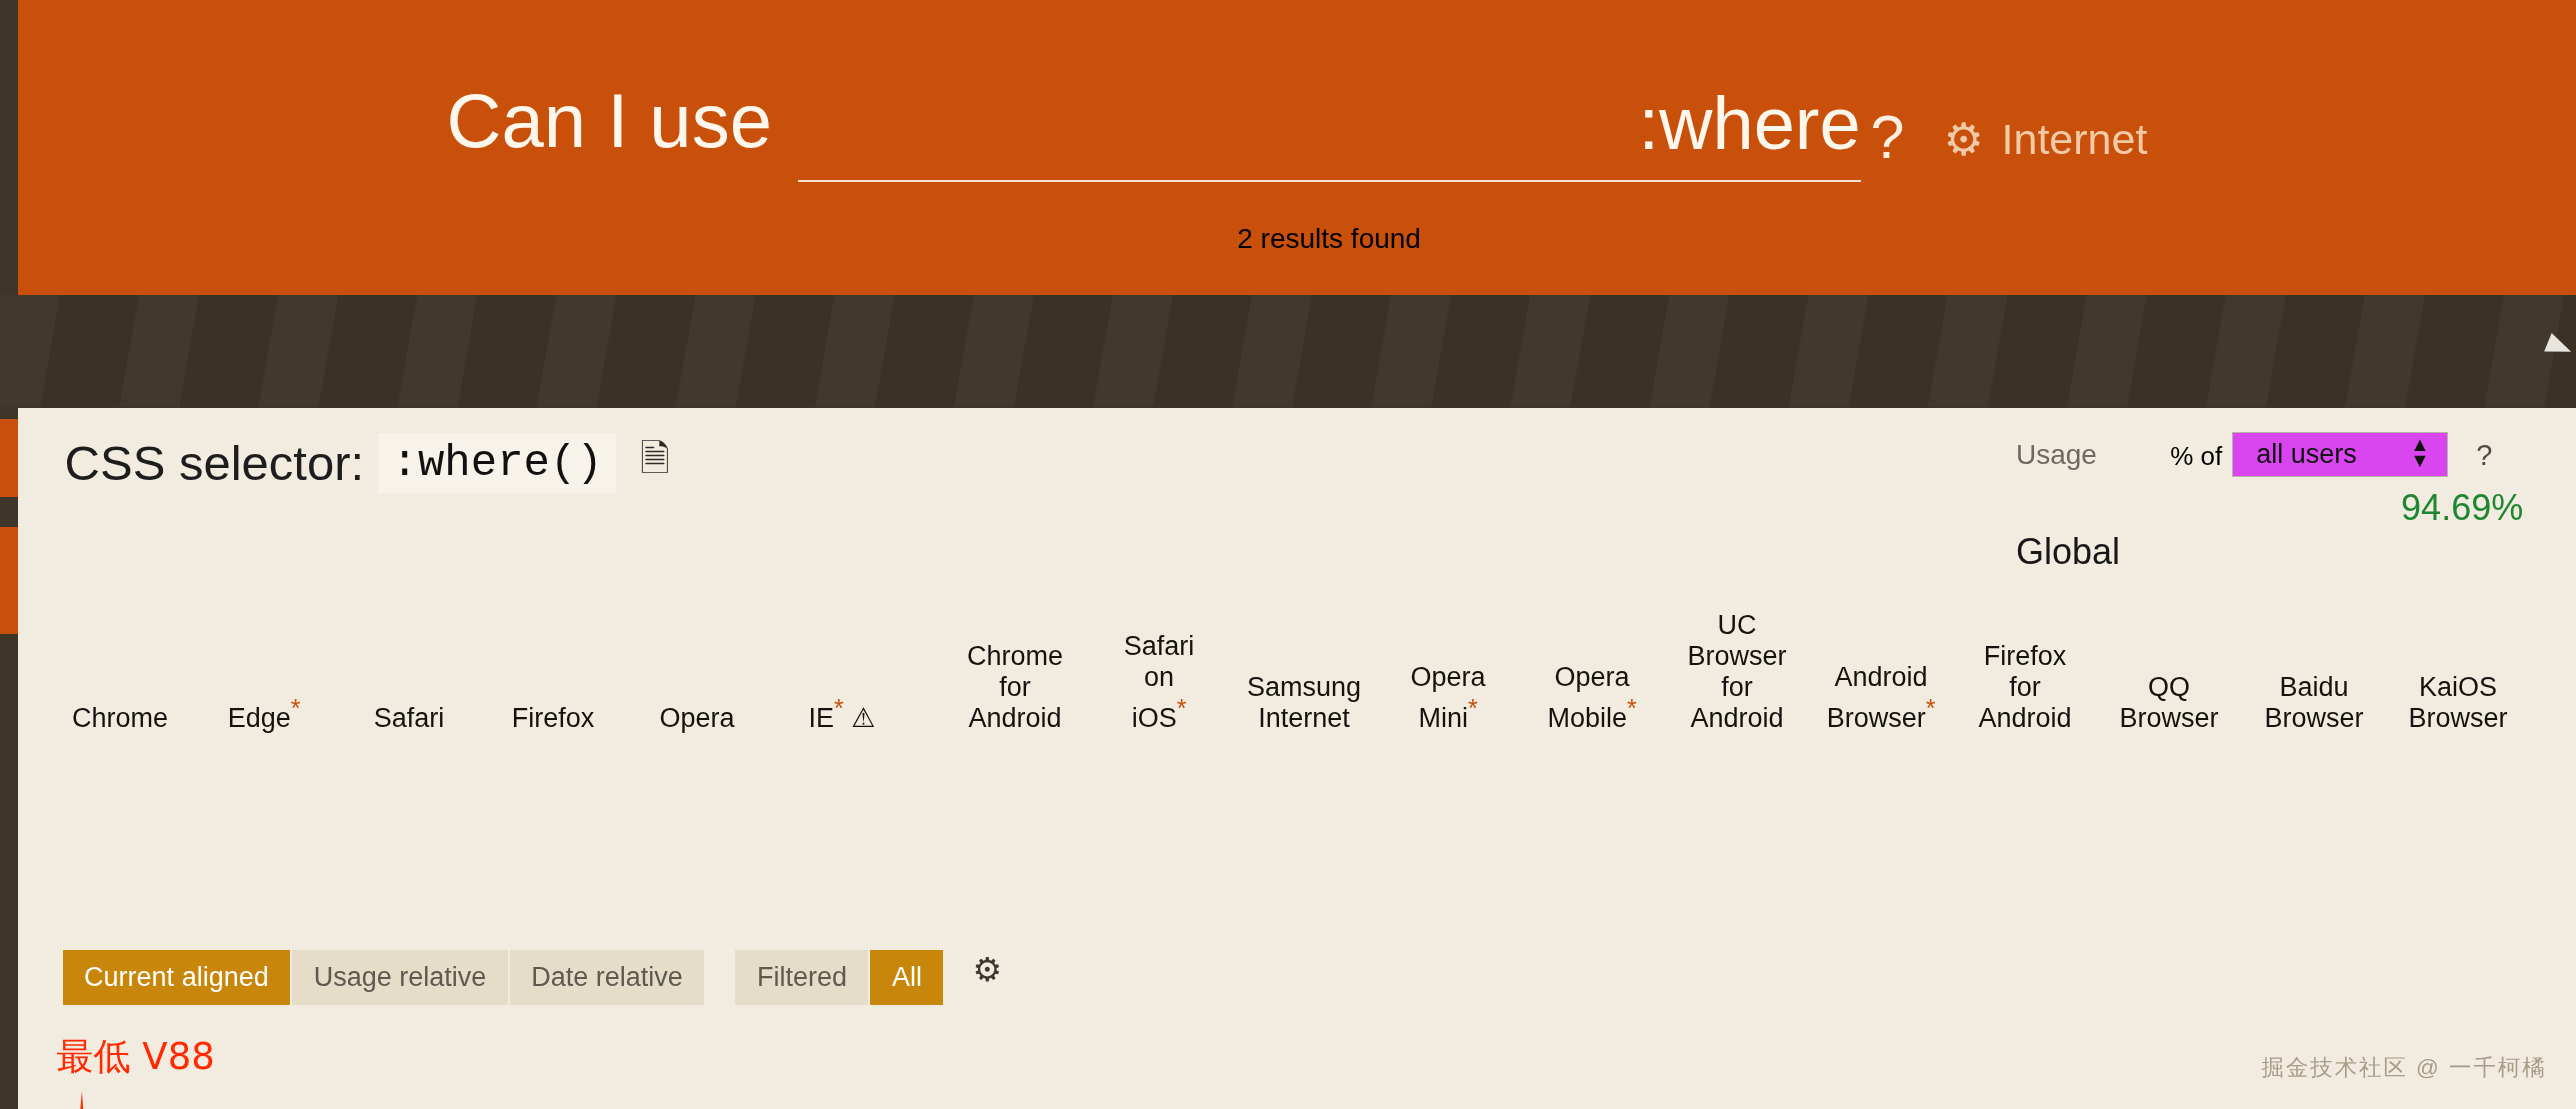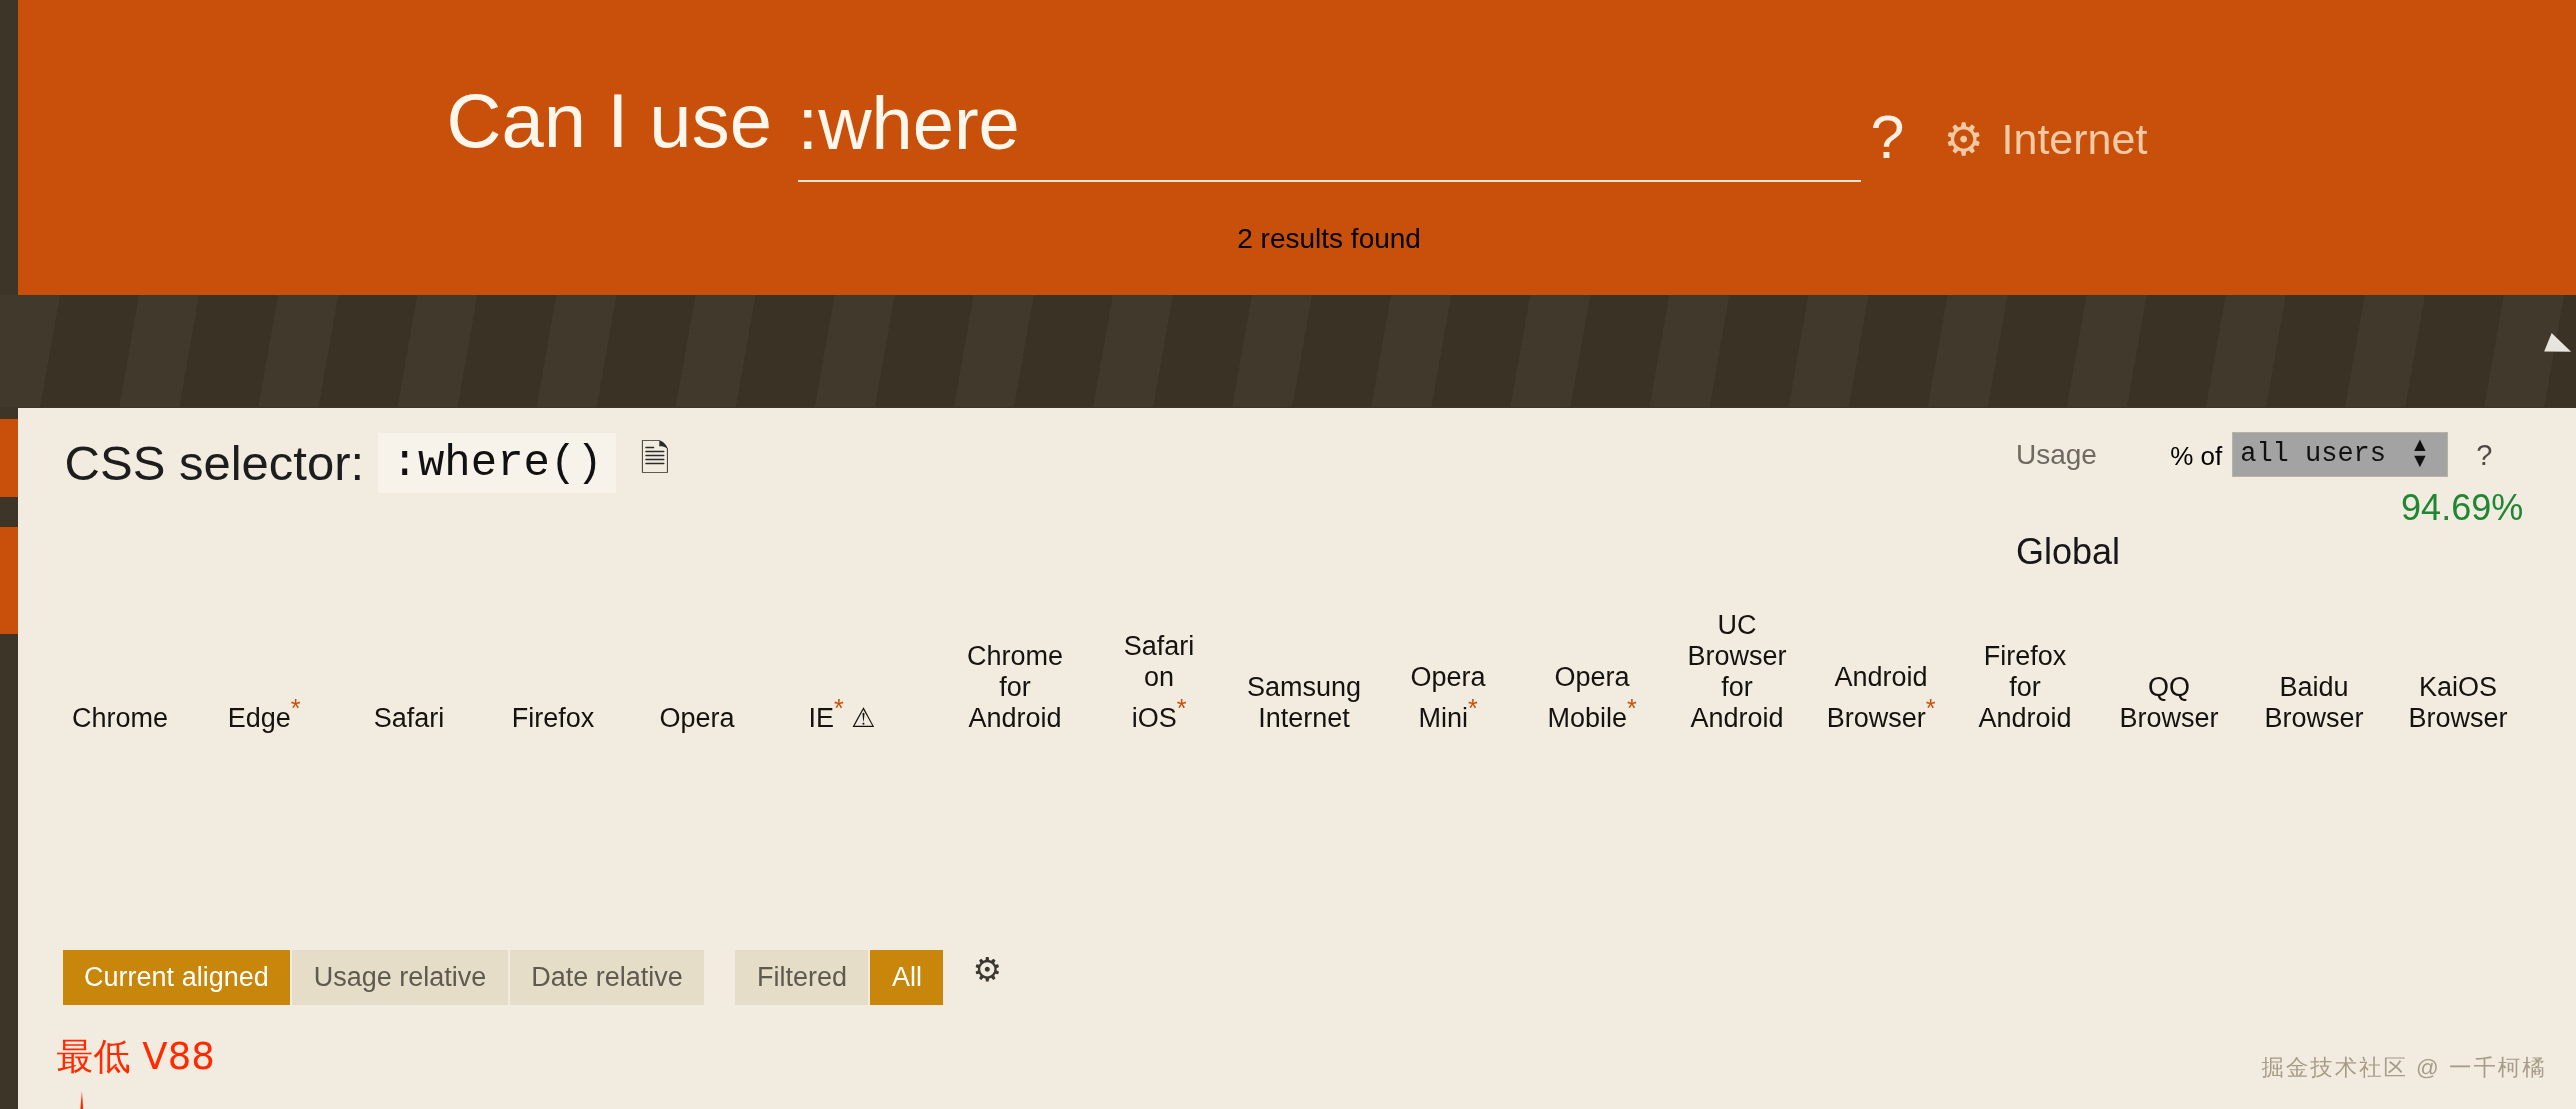--- a/index.html
+++ b/index.html
@@ -27,21 +27,21 @@
     white-space:nowrap;
   }
   #search-wrap {
     position:absolute; left:780px; top:43px; width:1063px; height:107px;
     border-bottom:2.9px solid #f3e4d6;
   }
   #search-input {
     width:100%; border:0; outline:0; background:transparent;
     color:#fff6ec; font-size:74px; font-weight:300;
     font-family:"Liberation Sans", sans-serif;
-    text-align:left; padding:0 0 9.8px 0; line-height:98px;
+    text-align:right; padding:0 0 9.8px 0; line-height:98px;
   }
   #search-input::placeholder { color:#f0cdb0; }
   #results-found {
     position:absolute; left:780px; top:191px; width:1063px;
     text-align:center; color:#000000; font-size:28px;
   }
   #help-q {
     position:absolute; left:1853px; top:70px;
     font-size:61px; color:#fdf0e2; font-weight:300; cursor:pointer;
   }
@@ -95,23 +95,23 @@
   #spec-icon { font-size:37px; color:#2b2b2b; margin-left:9.8px; }
 
   
   #usage-block {
     position:absolute; right:23.4px; top:21.5px; width:546px; height:107px;
   }
   #usage-label { position:absolute; left:9.8px; top:9.8px; font-size:28px; color:#6d6a63; }
   #pct-of { position:absolute; left:164px; top:11.7px; font-size:26px; color:#000000; }
   #usage-select {
     position:absolute; left:226px; top:2px; width:216px; height:45px;
-    font-size:27px; font-family:Liberation Mono, monospace;
-    background:#a3a3a3; border:1px solid #b9b3a6; color:#111;
-    padding-left:7px; -webkit-appearance:none; appearance:none;
+    font-size:27px; font-family:Liberation Sans, sans-serif;
+    background:#d946ef; border:1px solid #b9b3a6; color:#111;
+    padding-left:23px; -webkit-appearance:none; appearance:none;
   }
   #select-arrows {
     position:absolute; left:404px; top:7.8px; font-size:19.5px; color:#111;
     line-height:15.6px; text-align:center; pointer-events:none;
   }
   #usage-help { position:absolute; left:470px; top:9.8px; font-size:29px; color:#4c4a45; cursor:pointer; }
   #global-label { position:absolute; left:9.8px; top:57px; font-size:36px; color:#17171a;margin-top:44px; }
   #global-value { position:absolute; left:322px; top:57px; width:195px; text-align:right;
      font-size:36px; color:#1f8733; }
 

